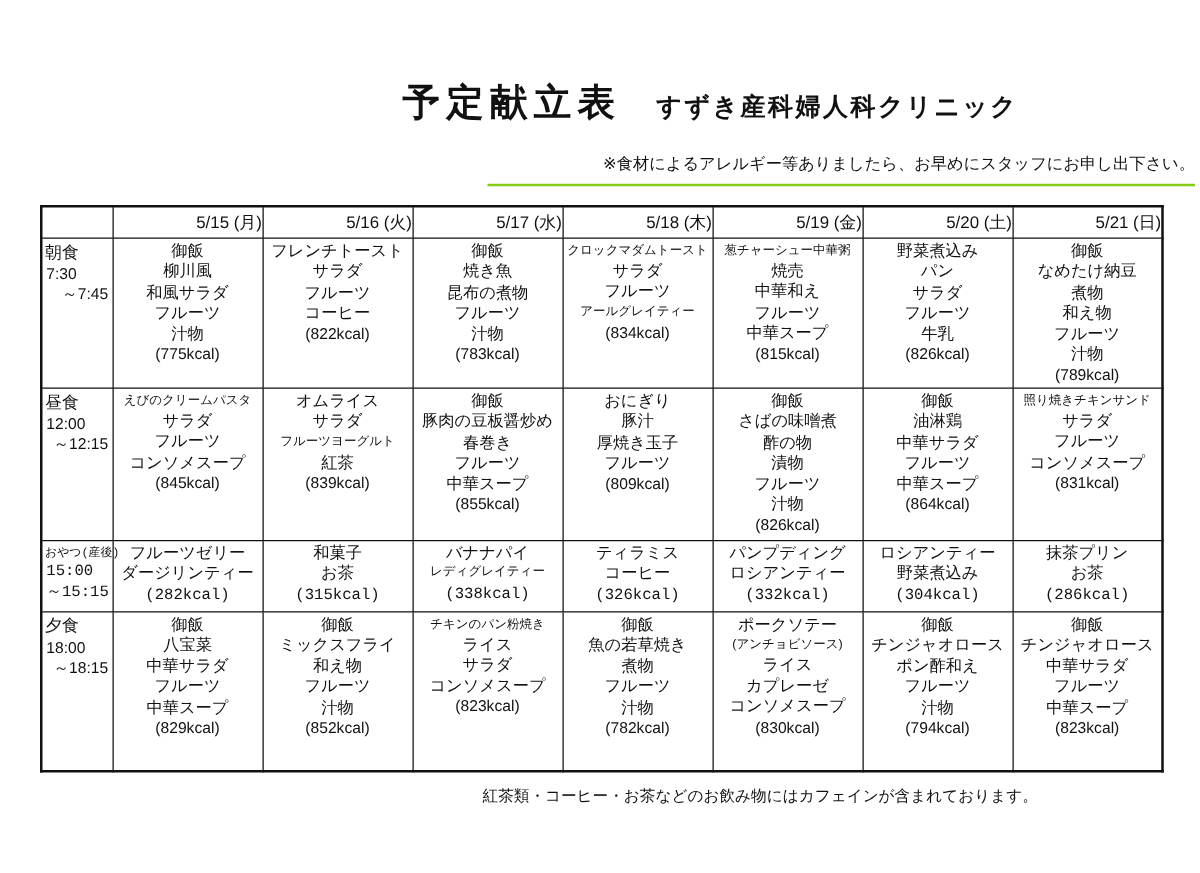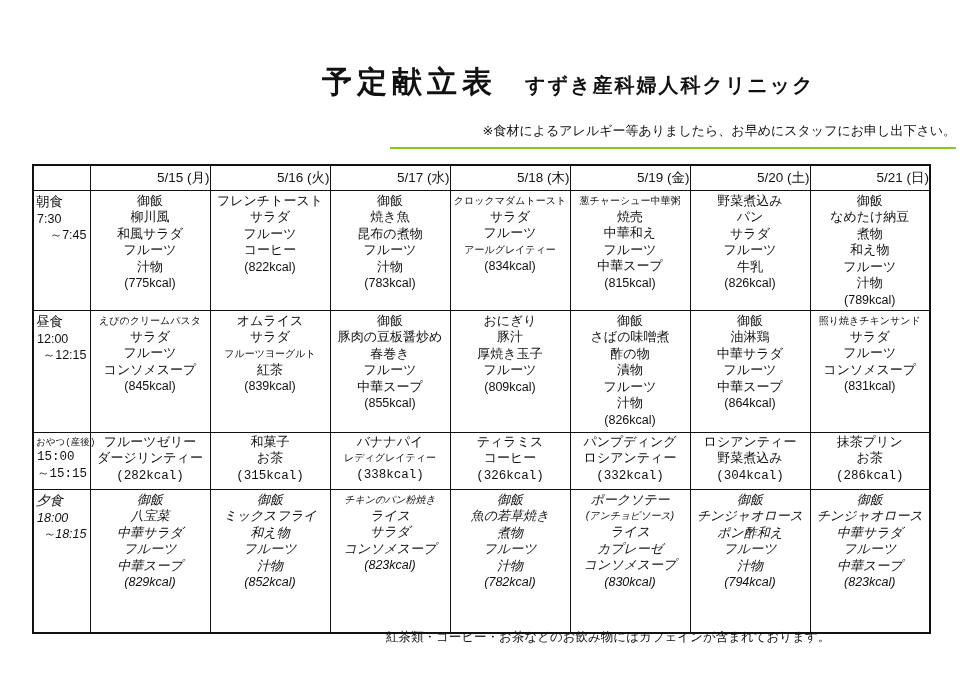--- a/index.html
+++ b/index.html
@@ -35,21 +35,21 @@
   table.menu col.c-label{width:57px;}
   table.menu col.c-day{width:120px;}
   table.menu th,table.menu td{
     border:1.6px solid #111;padding:0;vertical-align:top;
   }
   tr.hdr{height:25px;}
   tr.hdr th{font-weight:normal;font-size:13.5px;text-align:right;vertical-align:middle;}
   tbody tr:nth-child(1){height:119px;}
   tbody tr:nth-child(2){height:122px;}
   tbody tr:nth-child(3){height:57px;font-family:Liberation Mono, monospace;}
-  tbody tr:nth-child(4){height:144px;font-style:italic;}
+  tbody tr:nth-child(4){height:128px;}
 
   th.meal-label{font-weight:normal;text-align:left;}
   .meal-name{font-size:13.5px;padding:2px 0 0 2px;white-space:nowrap;}
   .meal-name.small{font-size:9.5px;padding-top:3px;}
   .meal-time{font-size:12.5px;padding-left:3px;margin-top:1px;white-space:nowrap;}
   .meal-time.end{text-align:right;padding-right:3px;}
 
   td.menu-cell{text-align:center;}
   td.menu-cell .cellwrap{
     display:flex;flex-direction:column;height:100%;

